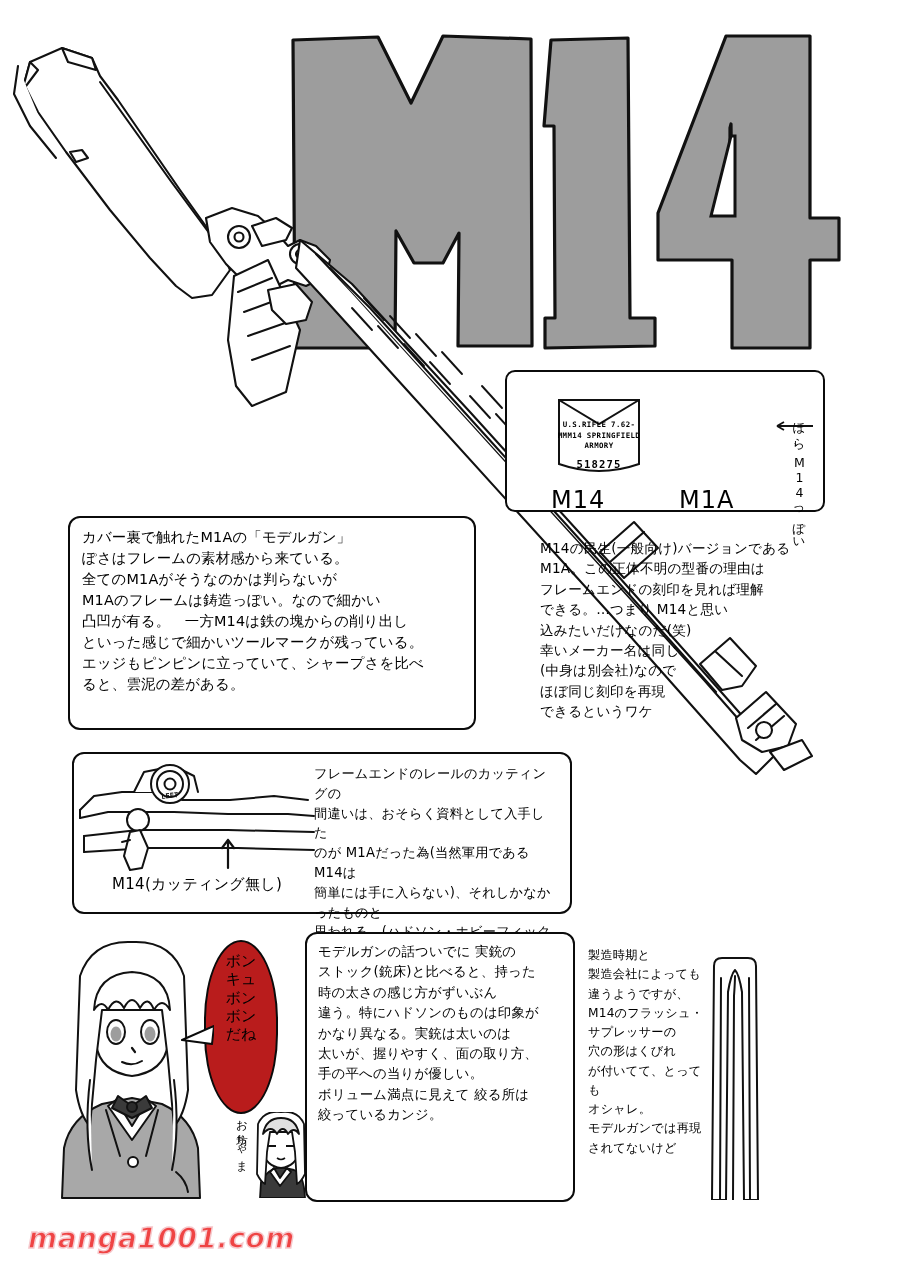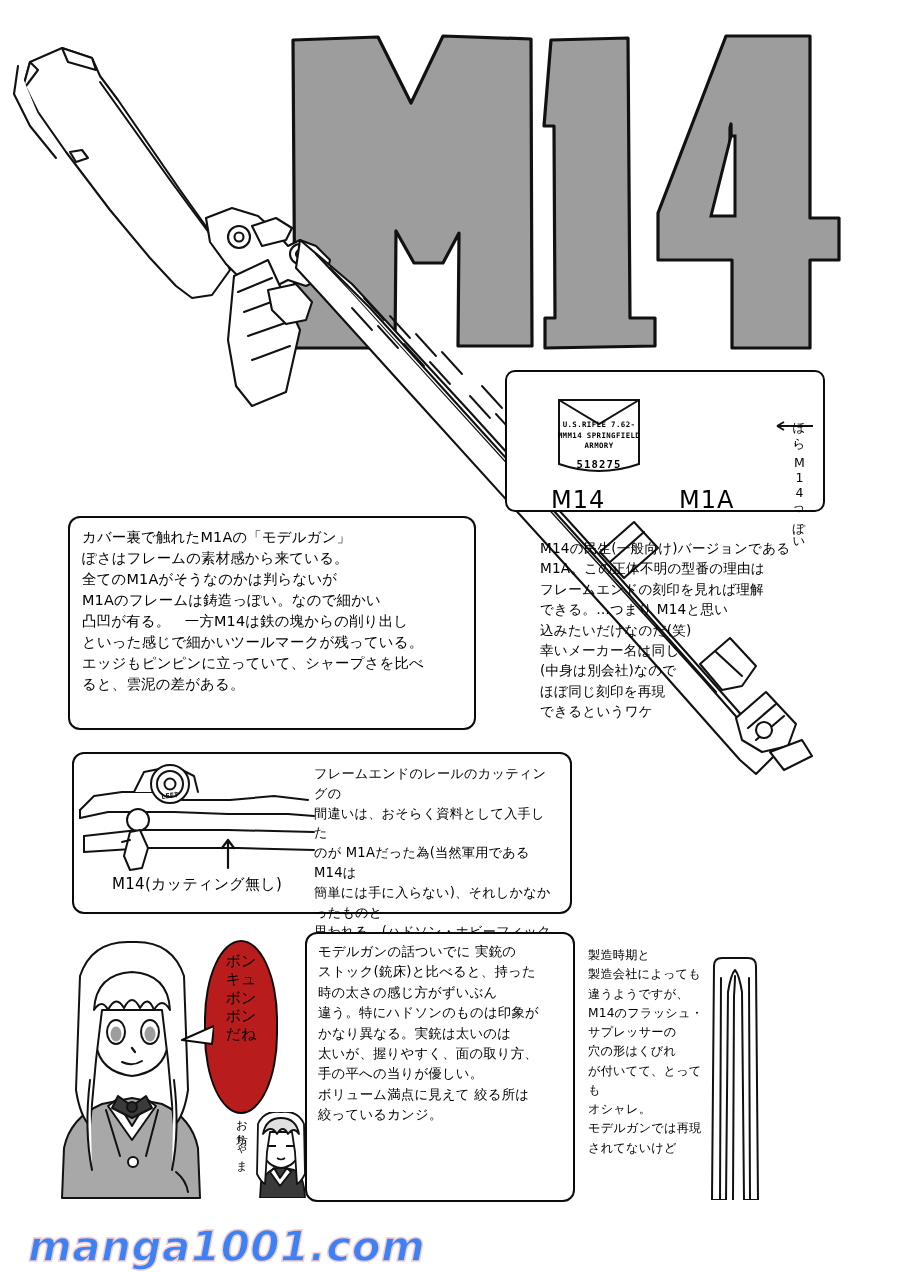--- a/index.html
+++ b/index.html
@@ -110,22 +110,22 @@
   .girl svg{width:100%;height:100%;display:block;}
 
   
   .fs{position:absolute;left:706px;top:952px;width:58px;height:248px;}
   .fs svg{width:100%;height:100%;display:block;}
 
   
   .watermark{
     position:absolute;left:28px;top:1222px;
     font-family:"DejaVu Sans","Liberation Sans",sans-serif;
-    font-size:42px;font-weight:700;font-style:italic;letter-spacing:.5px;
-    color:#3b82f6;-webkit-text-stroke:1.4px #f6c9cd;
+    font-size:28px;font-weight:700;font-style:italic;letter-spacing:.5px;
+    color:#ef4444;-webkit-text-stroke:1.4px #f6c9cd;
     text-shadow:0 0 0 #f6c9cd;
   }
 </style>
 </head>
 <body>
 
 <div class="page">
 
   <div class="title-wrap">
     <svg class="title-svg" viewBox="0 0 575 345" xmlns="http://www.w3.org/2000/svg">

